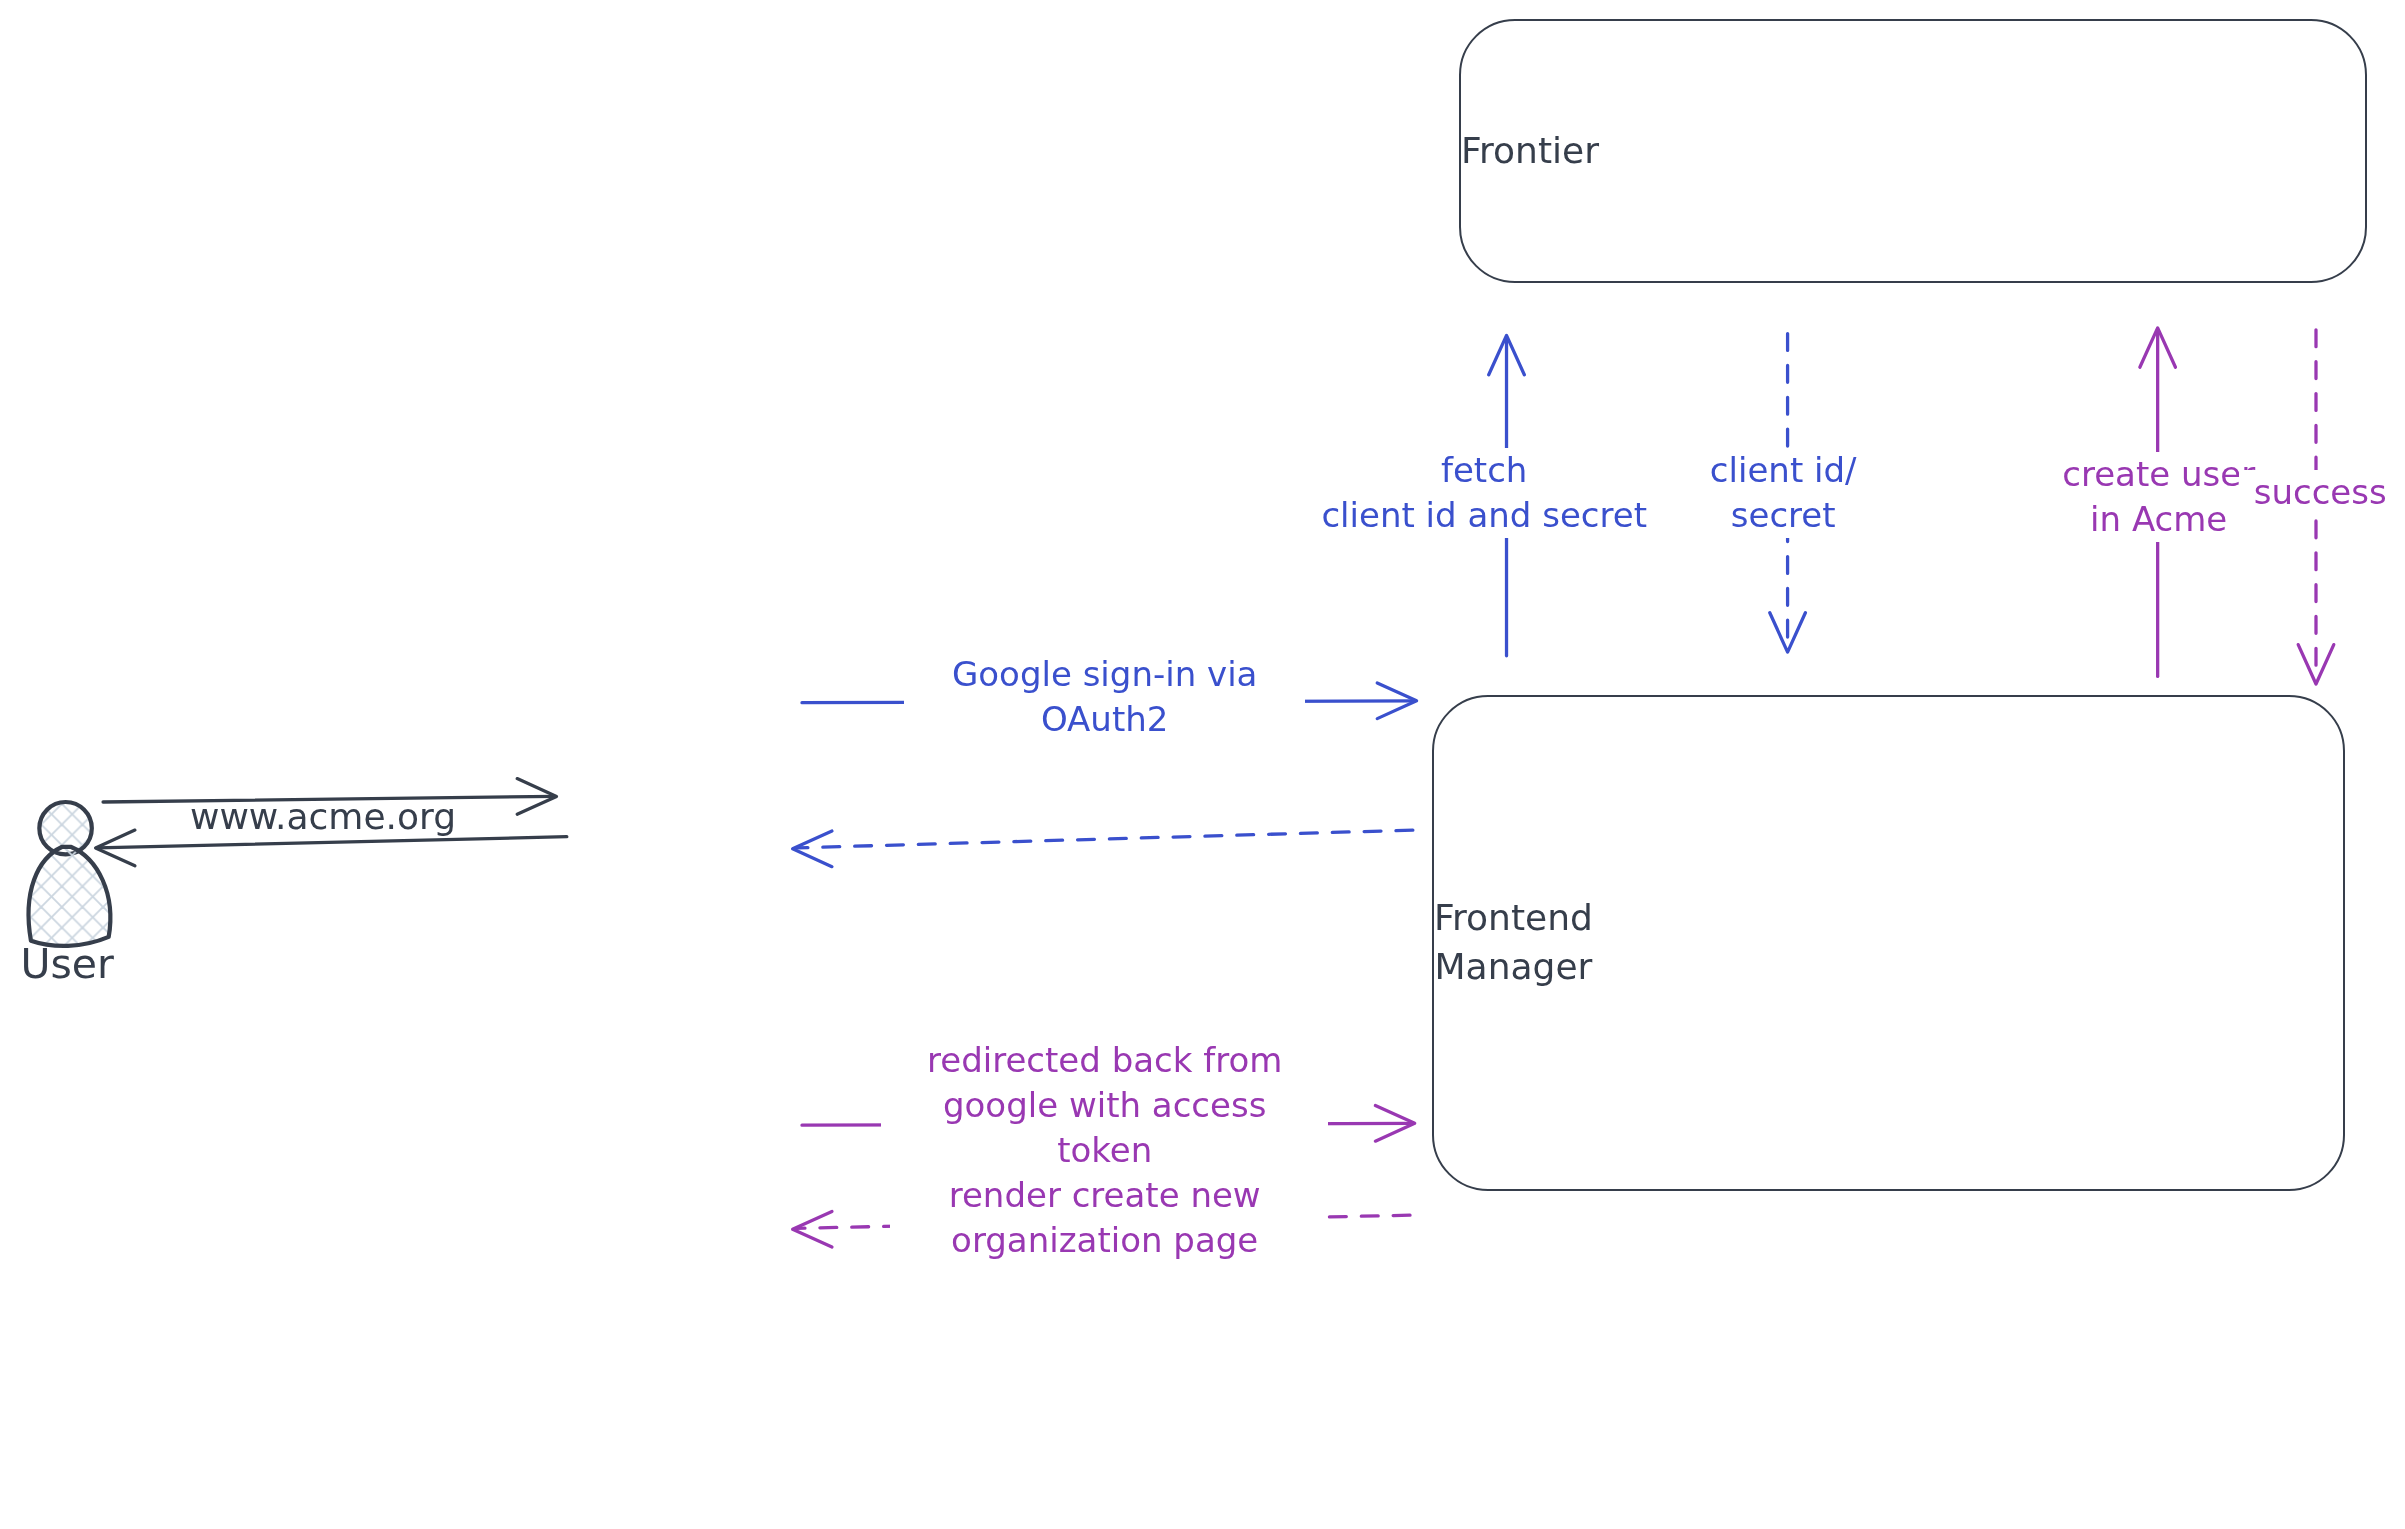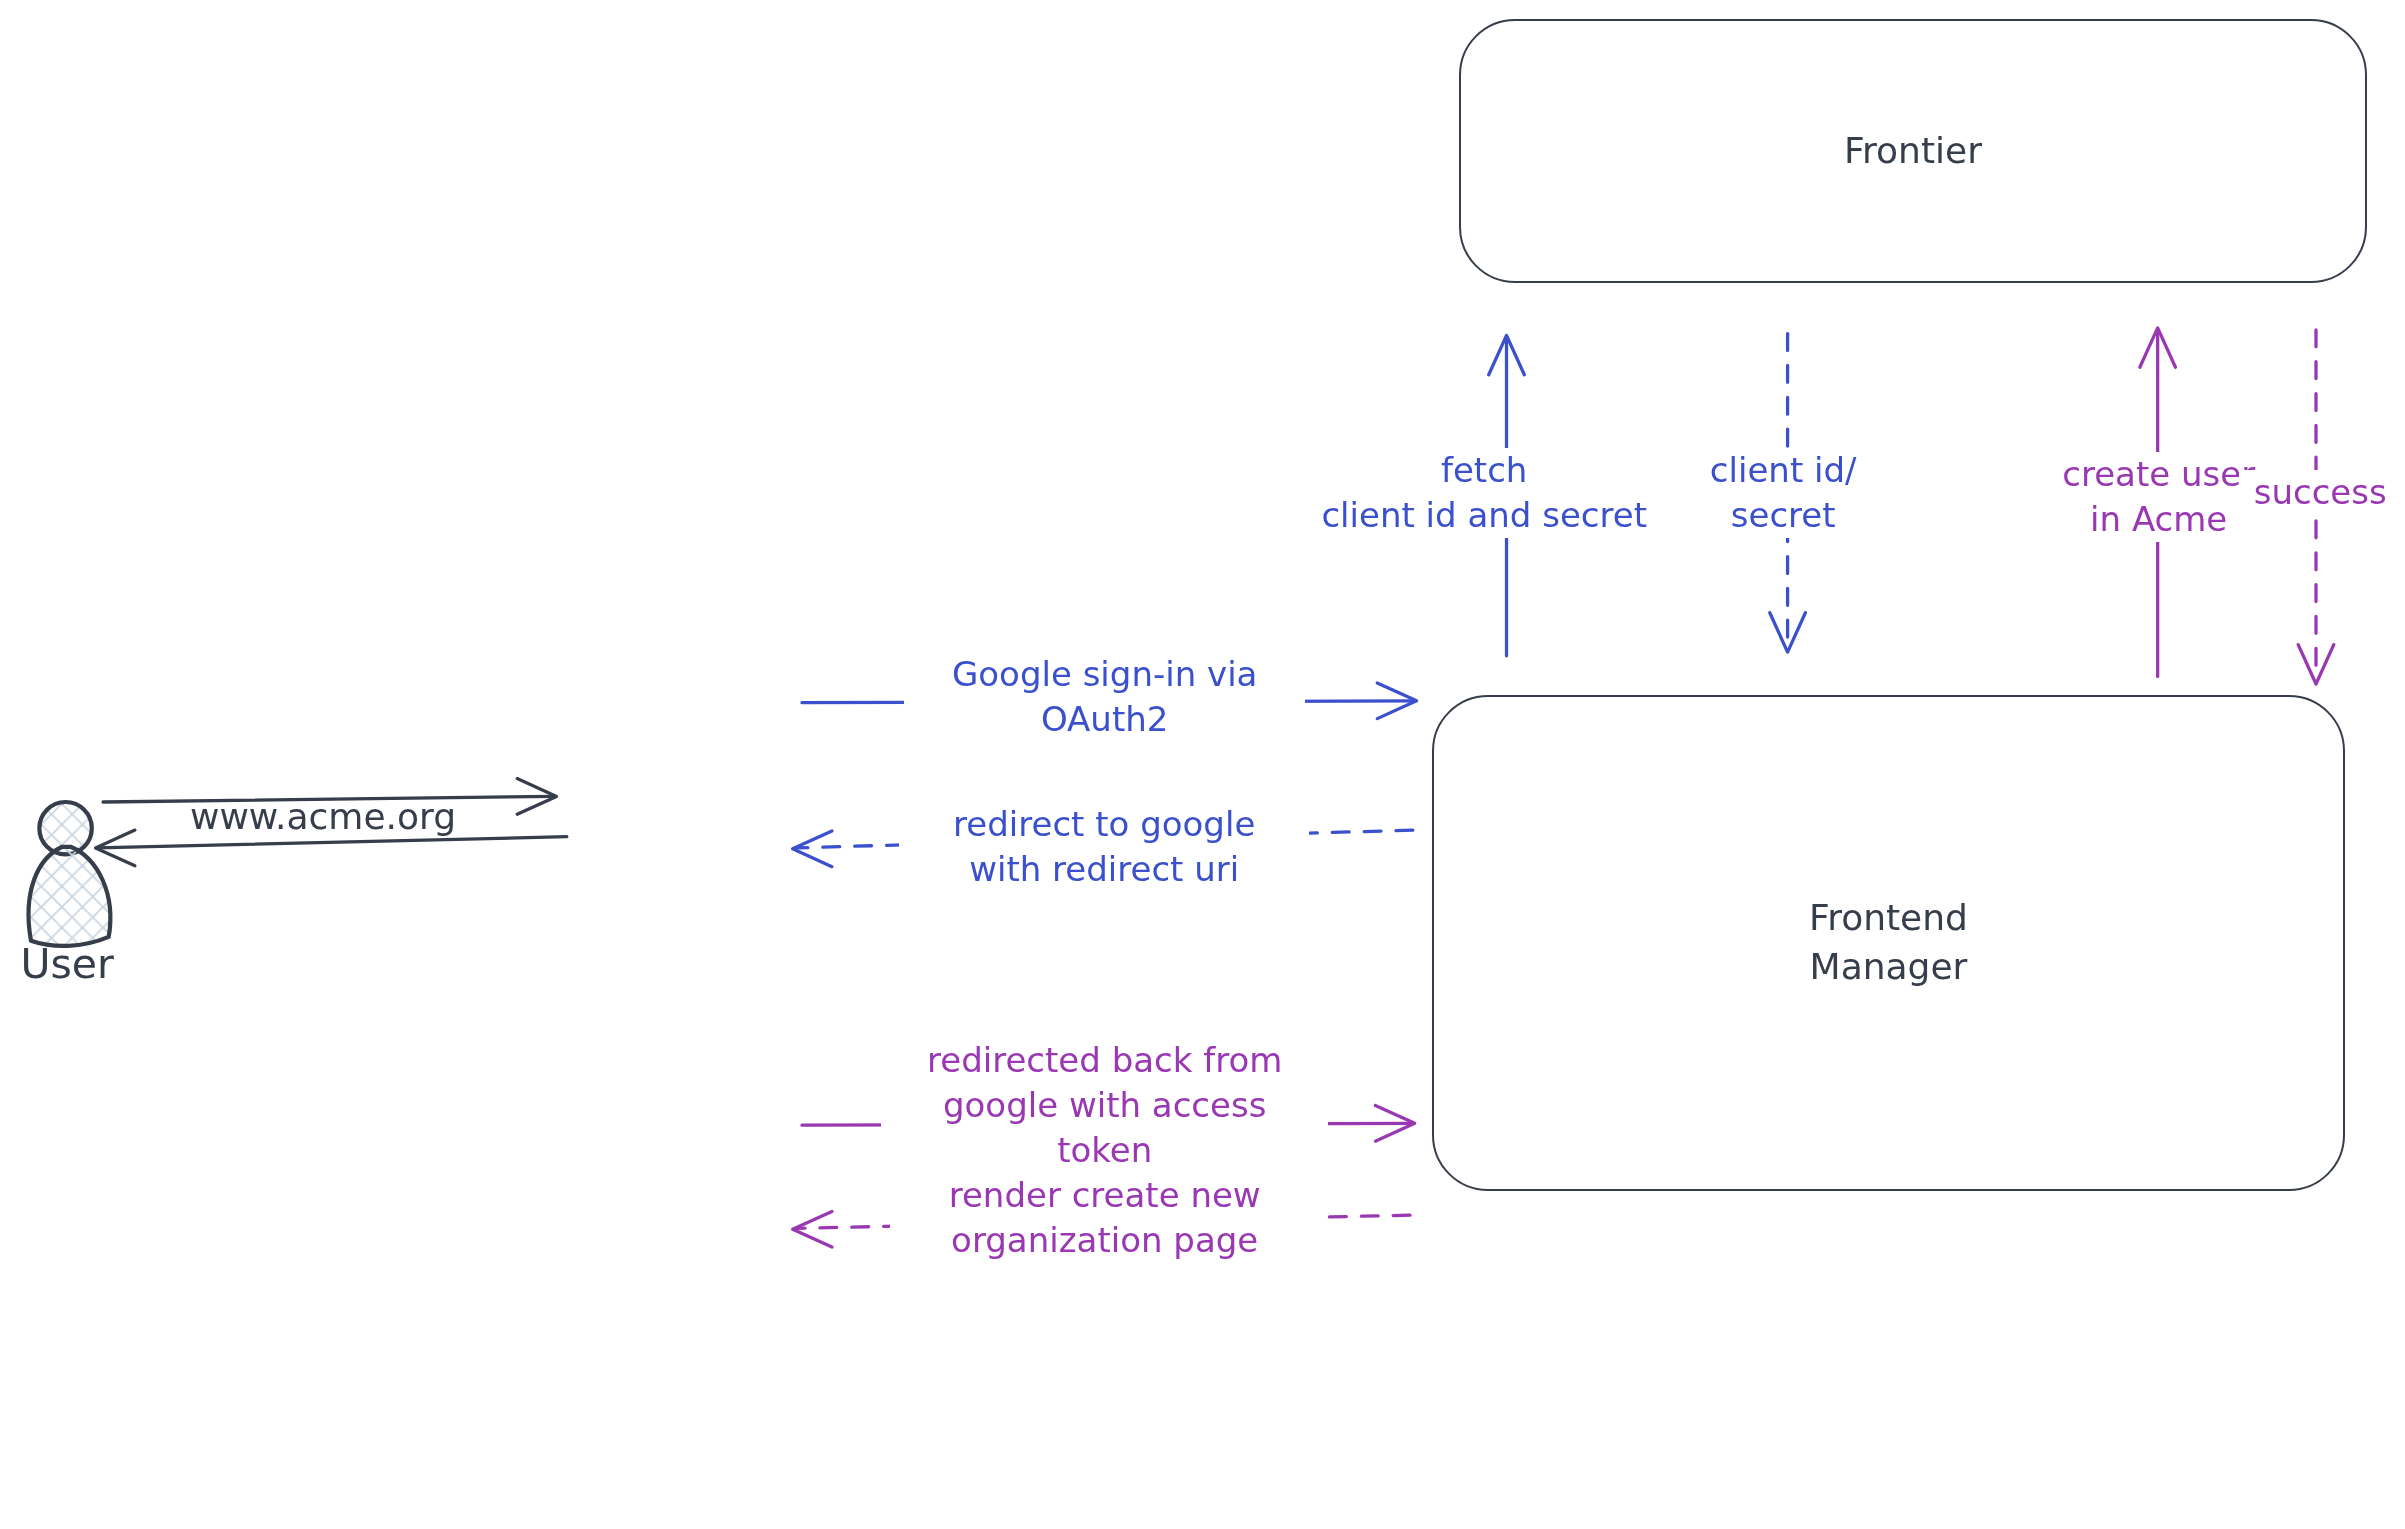--- a/index.html
+++ b/index.html
@@ -11,21 +11,21 @@
   .s-dark{stroke:var(--dark);}
   .s-blue{stroke:var(--blue);}
   .s-purple{stroke:var(--purple);}
   .s-hatch{stroke:var(--hatch);stroke-width:2;}
   .stroke{fill:none;stroke-width:3.5;stroke-linecap:round;stroke-linejoin:round;}
   .figure{stroke-width:4.5;stroke-linecap:round;stroke-linejoin:round;}
   .dashed{stroke-dasharray:18 16;}
 
   
   .box{position:absolute;border:2.8px solid var(--dark);background:transparent;
-       display:flex;align-items:center;justify-content:center;}
+       display:flex;align-items:center;}
   .box-lb{left:567px;top:94px;width:183px;height:1415px;border-radius:47px;}
   .box-frontier{left:1459px;top:19px;width:904px;height:260px;border-radius:56px;}
   .box-fm{left:1432px;top:695px;width:909px;height:492px;border-radius:56px;}
   .nodelabel{font-size:36px;line-height:1.35;color:var(--dark);text-align:center;white-space:pre-line;}
 
   
   .lbl{position:absolute;font-size:34px;line-height:1.32;text-align:center;white-space:pre-line;}
   .c-dark{color:var(--dark);}
   .c-blue{color:var(--blue);}
   .c-purple{color:var(--purple);}
@@ -121,22 +121,20 @@
 Manager</span>
   </div>
 
   <div class="lbl c-dark lbl-user">User</div>
 
   <div class="lbl c-dark lbl-www">www.acme.org</div>
 
   <div class="lbl c-blue halo lbl-google">Google sign-in via
 OAuth2</div>
 
-  <div class="lbl c-blue halo lbl-redirect">redirect to google
-with redirect uri</div>
 
   <div class="lbl c-blue halo lbl-fetch">fetch
 client id and secret</div>
 
   <div class="lbl c-blue halo lbl-clientid">client id/
 secret</div>
 
   <div class="lbl c-purple halo lbl-createuser">create user
 in Acme</div>
 

